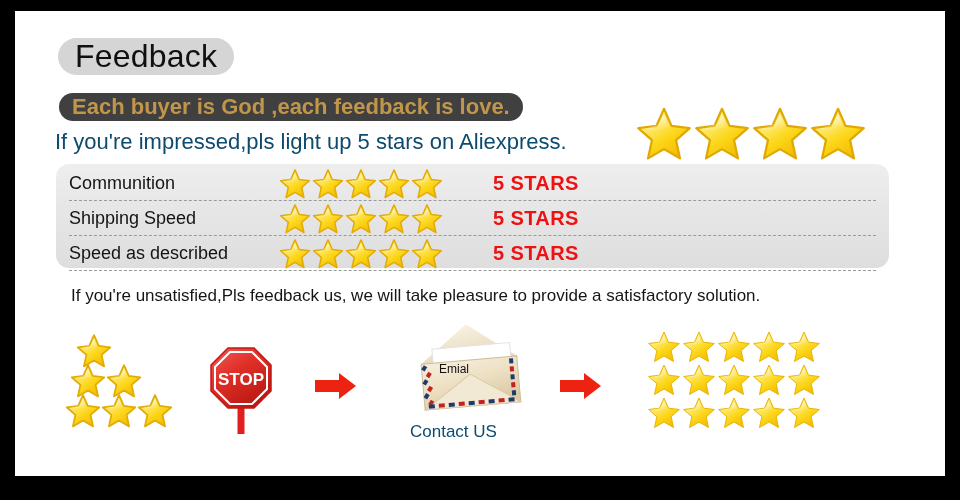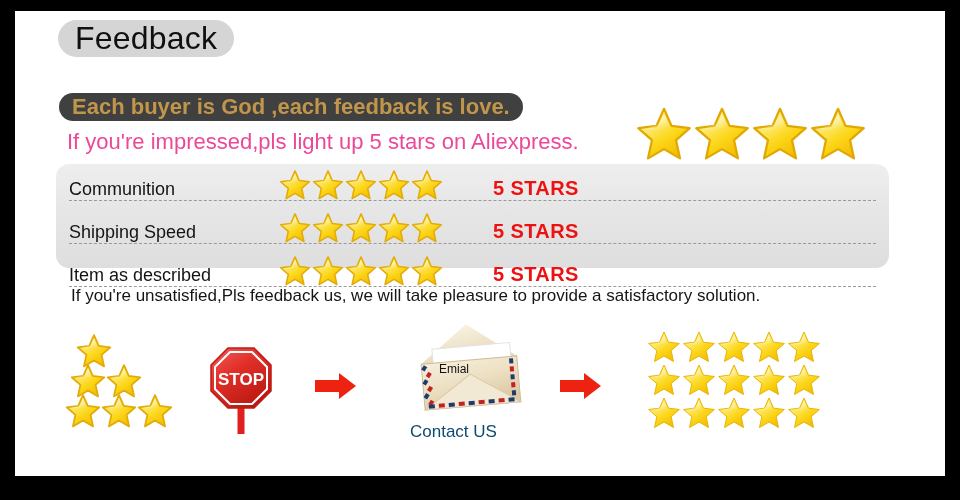--- a/index.html
+++ b/index.html
@@ -29,21 +29,21 @@
     width: 930px;
     height: 465px;
     background: #ffffff;
     overflow: hidden;
   }
 
   
   .pill-title {
     position: absolute;
     left: 43px;
-    top: 9px;
+    top: 27px;
     height: 37px;
     padding: 0 17px;
     display: flex;
     align-items: center;
     background: #d5d5d5;
     border-radius: 19px;
     font-size: 32px;
     color: #101010;
     letter-spacing: .2px;
     white-space: nowrap;
@@ -60,24 +60,24 @@
     background: #404040;
     border-radius: 14px;
     font-size: 22px;
     font-weight: bold;
     color: #c1964b;
     white-space: nowrap;
   }
 
   .line-impressed {
     position: absolute;
-    left: 52px;
+    left: 40px;
     top: 118px;
     font-size: 22px;
-    color: #ec4899;
+    color: #0c4a6e;
     white-space: nowrap;
   }
 
   
   .star {
     position: relative;
     display: inline-block;
     vertical-align: middle;
   }
   .star svg { display: block; width: 100%; height: 100%; }
@@ -98,23 +98,23 @@
     left: 41px;
     top: 153px;
     width: 833px;
     height: 104px;
     background: linear-gradient(180deg, #eeeeee 0%, #e6e6e6 45%, #dedede 100%);
     border-radius: 13px;
   }
   .rating-row {
     position: relative;
     height: 33px;
-    margin: 9px 13px;
+    margin: 1px 13px;
     display: flex;
-    align-items: flex-end;
+    align-items: center;
     border-bottom: 1px dashed #9a9a9a;
   }
   .rating-row:first-child { margin-top: 3px; }
   .rating-row .r-label {
     width: 210px;
     font-size: 18px;
     color: #141414;
     white-space: nowrap;
   }
   .rating-row .r-stars {
@@ -375,21 +375,21 @@
                 <path d="M50 3 L63.5 33.5 L96 37.5 L71.5 59 L78.5 91.5 L50 75 L21.5 91.5 L28.5 59 L4 37.5 L36.5 33.5 Z" fill="url(#starGrad)" stroke="#e3ab06" stroke-width="5" stroke-linejoin="round"></path>
                 <path d="M50 14 L59 36 L36 42 L16 39 L41 31 Z" fill="url(#starShine)"></path>
               </svg>
             </span>
         </div>
         <div class="r-value">5 STARS</div>
         <div class="r-spacer"></div>
       </div>
 
       <div class="rating-row">
-        <div class="r-label">Item as described</div>
+        <div class="r-label">Speed as described</div>
         <div class="r-stars">
           <span class="star">
               <svg viewBox="0 0 100 96">
                 <path d="M50 3 L63.5 33.5 L96 37.5 L71.5 59 L78.5 91.5 L50 75 L21.5 91.5 L28.5 59 L4 37.5 L36.5 33.5 Z" fill="url(#starGrad)" stroke="#e3ab06" stroke-width="5" stroke-linejoin="round"></path>
                 <path d="M50 14 L59 36 L36 42 L16 39 L41 31 Z" fill="url(#starShine)"></path>
               </svg>
             </span>
           <span class="star">
               <svg viewBox="0 0 100 96">
                 <path d="M50 3 L63.5 33.5 L96 37.5 L71.5 59 L78.5 91.5 L50 75 L21.5 91.5 L28.5 59 L4 37.5 L36.5 33.5 Z" fill="url(#starGrad)" stroke="#e3ab06" stroke-width="5" stroke-linejoin="round"></path>

